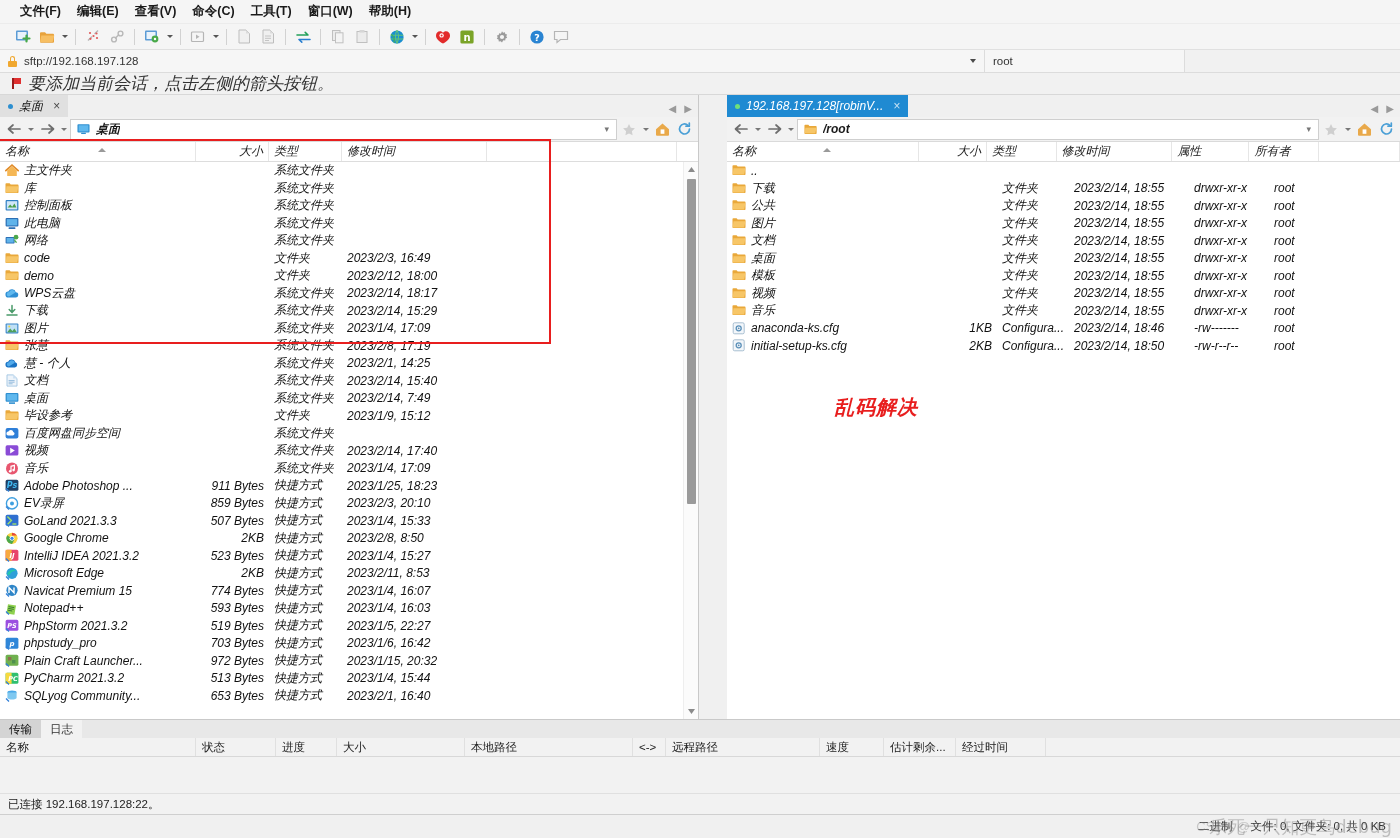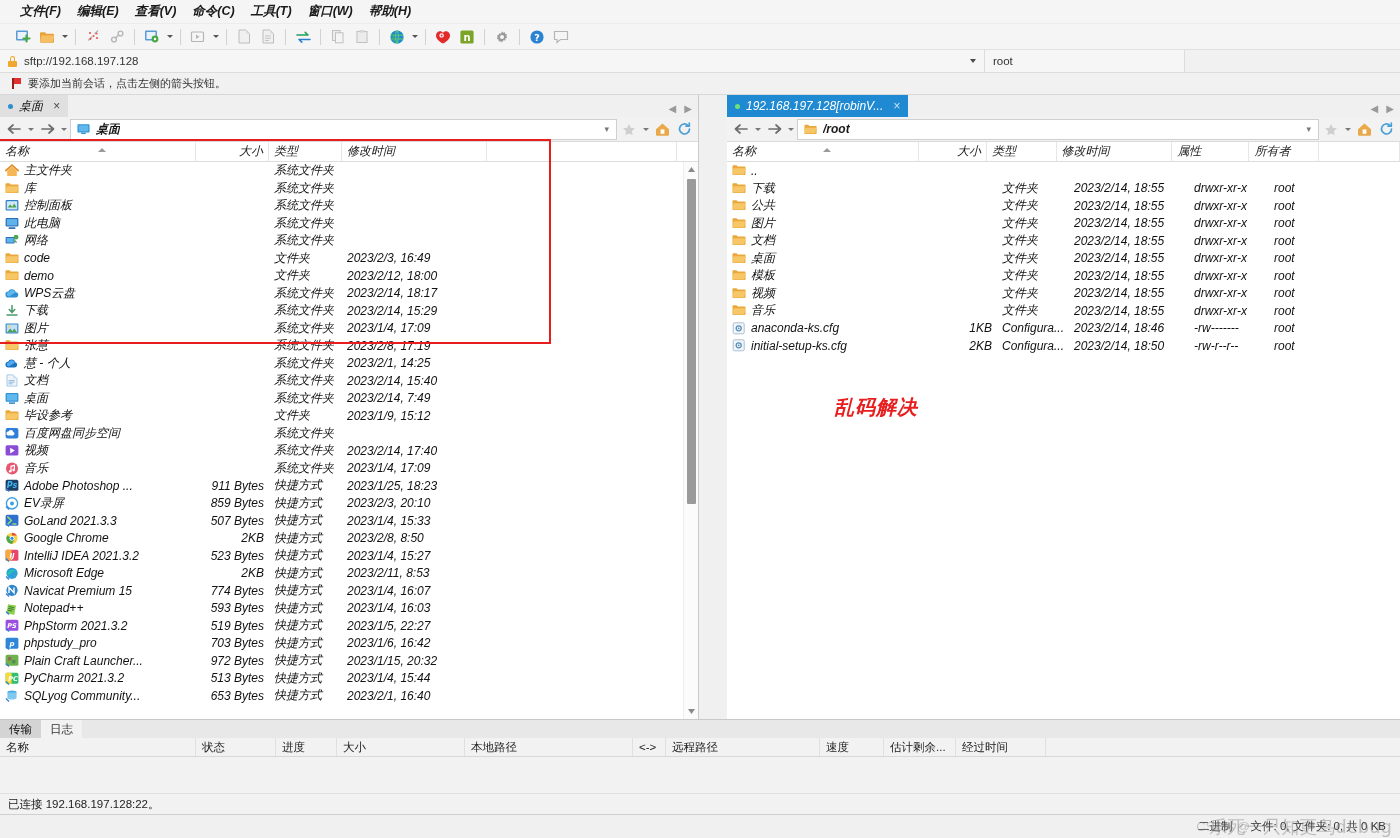--- a/index.html
+++ b/index.html
@@ -18,21 +18,21 @@
             position:relative; flex:0 0 14px; }
   .tb-icon:after{ content:""; position:absolute; right:1px; top:3px; width:0;height:0;
             border-left:5px solid #fff; border-top:3px solid transparent; border-bottom:3px solid transparent;}
   .tb-title{ font-size:12px; color:#333; white-space:nowrap; }
   .tb-spacer{ flex:1 1 auto; }
   .winbtn{ width:44px; height:22px; display:flex; align-items:center; justify-content:center; color:#555; font-size:12px;}
   .winbtn svg{ display:block; }
 
   
   .menubar{ height:24px; background:#f5f5f5; display:flex; align-items:center; padding-left:12px;
-            flex:0 0 24px; border-bottom:1px solid #ececec;font-style:italic;}
+            flex:0 0 24px; border-bottom:1px solid #ececec;}
   .menuitem{ font-size:12.5px; color:#1a1a1a; padding:2px 8px; white-space:nowrap; font-weight:600;}
 
   
   .toolbar{ height:26px; background:#f5f5f5; display:flex; align-items:center; padding-left:12px; gap:2px;
             flex:0 0 26px; border-bottom:1px solid #e0e0e0;}
   .tbtn{ width:22px;height:22px; display:flex;align-items:center;justify-content:center; border-radius:2px;}
   .tsep{ width:1px; height:16px; background:#d2d2d2; margin:0 4px; }
   .tcaret{ width:9px;height:22px;display:flex;align-items:center;justify-content:center;}
   .tcaret:after{content:"";border-left:3px solid transparent;border-right:3px solid transparent;border-top:3px solid #555;}
 
@@ -52,21 +52,21 @@
   .userbox .v{ font-size:11.5px;color:#333;}
   .pwbox{ flex:1 1 auto; background:#f6f6f6; display:flex;align-items:center; padding-left:8px;}
   .pwbox .ph{ font-size:11.5px;color:#999;}
 
   
   .hintbar{ height:22px; background:#f1f1f1; display:flex; align-items:center; padding-left:12px;
             flex:0 0 22px; border-bottom:1px solid #d8d8d8; gap:6px;}
   .flagicon{ width:10px;height:11px;position:relative;flex:0 0 10px;}
   .flagicon:before{content:"";position:absolute;left:0;top:0;width:2px;height:11px;background:#9a1b1b;}
   .flagicon:after{content:"";position:absolute;left:2px;top:0;width:7px;height:6px;background:#e03030;}
-  .hinttext{ font-size:11px; color:#333;}
+  .hinttext{ font-size:17px; color:#333;font-style:italic;}
 
   
   .panels{ flex:1 1 auto; display:flex; position:relative; min-height:0; background:#f0f0f0;font-style:italic;}
   .panel{ display:flex; flex-direction:column; min-width:0; position:relative; background:#fff;}
   .panel-left{ flex:0 0 699px; border-right:1px solid #c9c9c9; }
   .panel-right{ flex:1 1 auto;margin-left:28px; }
 
   
   .tabstrip{ height:22px; background:#f0f0f0; display:flex; align-items:flex-end; position:relative; flex:0 0 22px;}
   .tab{ height:22px; display:flex; align-items:center; gap:6px; padding:0 8px 0 8px; font-size:12px;

